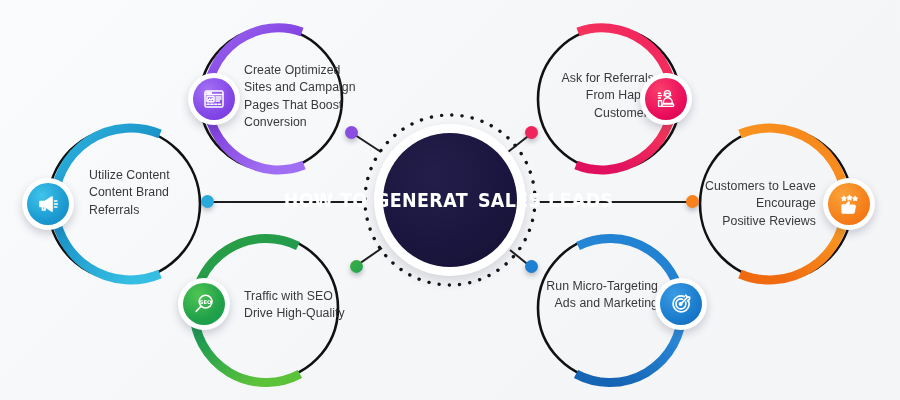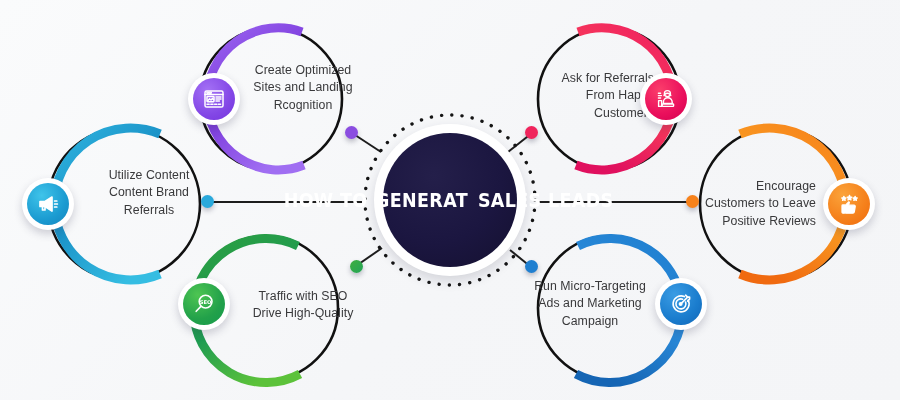--- a/index.html
+++ b/index.html
@@ -80,21 +80,21 @@
     left: 0; top: 0;
   }
   .node-label {
     position: absolute;
     color: #39393b;
     font-family: "Liberation Sans", sans-serif;
     font-size: 12.3px;
     line-height: 1.42;
     letter-spacing: 0.05px;
   }
-  .node-label.left-al  { text-align: center; }
+  .node-label.left-al  { text-align: left; }
   .node-label.right-al { text-align: right; }
 
   
   .badge {
     position: absolute;
     width: 52px;
     height: 52px;
     border-radius: 50%;
     background: #ffffff;
     box-shadow: 0 4px 9px rgba(50,50,80,0.22);
@@ -179,22 +179,23 @@
           <stop offset="0%" stop-color="#9a63f0"></stop>
           <stop offset="50%" stop-color="#7c3bdc"></stop>
           <stop offset="100%" stop-color="#a06ef2"></stop>
         </linearGradient>
       </defs>
       <circle cx="79" cy="79" r="71" fill="none" stroke="#111111" stroke-width="2.6"></circle>
       <path d="M 110 12 A 71 71 0 1 0 112 145" fill="none" stroke="url(#gradOS)" stroke-width="9"></path>
     </svg>
     <div class="node-label left-al" style="left:52px; top:42px; width:118px;">
       <div>Create Optimized</div>
-      <div>Sites and Landing</div>
-      <div>Rcognition</div>
+      <div>Sites and Campaign</div>
+      <div>Pages That Boost</div>
+      <div>Conversion</div>
     </div>
     <div class="badge" style="left:-4px; top:53px;">
       <div class="badge-inner" style="background: radial-gradient(circle at 35% 30%, #a471f5 0%, #8347e6 60%, #7433dd 100%);">
         <span>
           <svg width="24" height="24" viewBox="0 0 24 24" fill="none" stroke="#ffffff" stroke-width="1.5" stroke-linecap="round" stroke-linejoin="round">
             <rect x="3" y="4" width="18" height="16" rx="1.6"></rect>
             <path d="M3 7.4 L21 7.4"></path>
             <circle cx="5.4" cy="5.7" r="0.5" fill="#ffffff"></circle>
             <circle cx="7.1" cy="5.7" r="0.5" fill="#ffffff"></circle>
             <circle cx="8.8" cy="5.7" r="0.5" fill="#ffffff"></circle>
@@ -279,22 +280,22 @@
         <linearGradient id="gradREV" x1="0.9" y1="0" x2="0.4" y2="1">
           <stop offset="0%" stop-color="#f7821b"></stop>
           <stop offset="50%" stop-color="#f99a22"></stop>
           <stop offset="100%" stop-color="#f06a10"></stop>
         </linearGradient>
       </defs>
       <circle cx="84" cy="84" r="76" fill="none" stroke="#111111" stroke-width="2.6"></circle>
       <path d="M 48 14 A 76 76 0 1 1 48 154" fill="none" stroke="url(#gradREV)" stroke-width="9"></path>
     </svg>
     <div class="node-label right-al" style="left:-12px; top:58px; width:136px;">
+      <div>Customers to Leave</div>
       <div>Encourage</div>
-      <div>Customers to Leave</div>
       <div>Positive Reviews</div>
     </div>
     <div class="badge" style="left:131px; top:58px;">
       <div class="badge-inner" style="background: radial-gradient(circle at 35% 28%, #fba33a 0%, #f5801b 60%, #ee6a0c 100%);">
         <span>
           <svg width="25" height="25" viewBox="0 0 24 24" fill="none" stroke="#ffffff" stroke-width="1.2" stroke-linecap="round" stroke-linejoin="round">
             <path d="M6.6 4.2 L7.2 5.5 L8.6 5.7 L7.6 6.7 L7.85 8.1 L6.6 7.45 L5.35 8.1 L5.6 6.7 L4.6 5.7 L6 5.5 Z" fill="#ffffff"></path>
             <path d="M12 3.2 L12.7 4.7 L14.3 4.9 L13.15 6.05 L13.45 7.65 L12 6.9 L10.55 7.65 L10.85 6.05 L9.7 4.9 L11.3 4.7 Z" fill="#ffffff"></path>
             <path d="M17.4 4.2 L18 5.5 L19.4 5.7 L18.4 6.7 L18.65 8.1 L17.4 7.45 L16.15 8.1 L16.4 6.7 L15.4 5.7 L16.8 5.5 Z" fill="#ffffff"></path>
             <path d="M8.4 20.3 L8.4 12.4 L11.4 9.4 L11.9 10 L11.1 12.6 L16.4 12.6 A1.2 1.2 0 0 1 17.5 14 L16.6 19.1 A1.4 1.4 0 0 1 15.2 20.3 Z" fill="#ffffff" stroke="#ffffff"></path>
@@ -311,24 +312,23 @@
       <defs>
         <linearGradient id="gradMT" x1="0.85" y1="0" x2="0.4" y2="1">
           <stop offset="0%" stop-color="#1f7fd0"></stop>
           <stop offset="50%" stop-color="#2a8ad9"></stop>
           <stop offset="100%" stop-color="#1565b4"></stop>
         </linearGradient>
       </defs>
       <circle cx="80" cy="80" r="72" fill="none" stroke="#111111" stroke-width="2.6"></circle>
       <path d="M 48 18 A 72 72 0 1 1 46 146" fill="none" stroke="url(#gradMT)" stroke-width="9"></path>
     </svg>
-    <div class="node-label right-al" style="left:-8px; top:50px; width:136px;text-align:center;">
+    <div class="node-label right-al" style="left:-8px; top:50px; width:136px;">
       <div>Run Micro-Targeting</div>
       <div>Ads and Marketing</div>
-      <div>Campaign</div>
     </div>
     <div class="badge" style="left:125px; top:50px;">
       <div class="badge-inner" style="background: radial-gradient(circle at 35% 28%, #3a9ce4 0%, #1a7ccd 60%, #1266b6 100%);">
         <span>
           <svg width="24" height="24" viewBox="0 0 24 24" fill="none" stroke="#ffffff" stroke-width="1.6" stroke-linecap="round" stroke-linejoin="round">
             <path d="M19.2 8.2 A 8 8 0 1 1 15.4 4.6"></path>
             <path d="M16.6 10.1 A 5 5 0 1 1 13.6 7.2"></path>
             <circle cx="11.6" cy="12.1" r="2" fill="#ffffff" stroke="none"></circle>
             <path d="M11.6 12.1 L18.6 5.1"></path>
             <path d="M16.6 3.2 L18.6 5.1 L20.6 5.1 L20.6 7.1 L18.6 9.1"></path>

